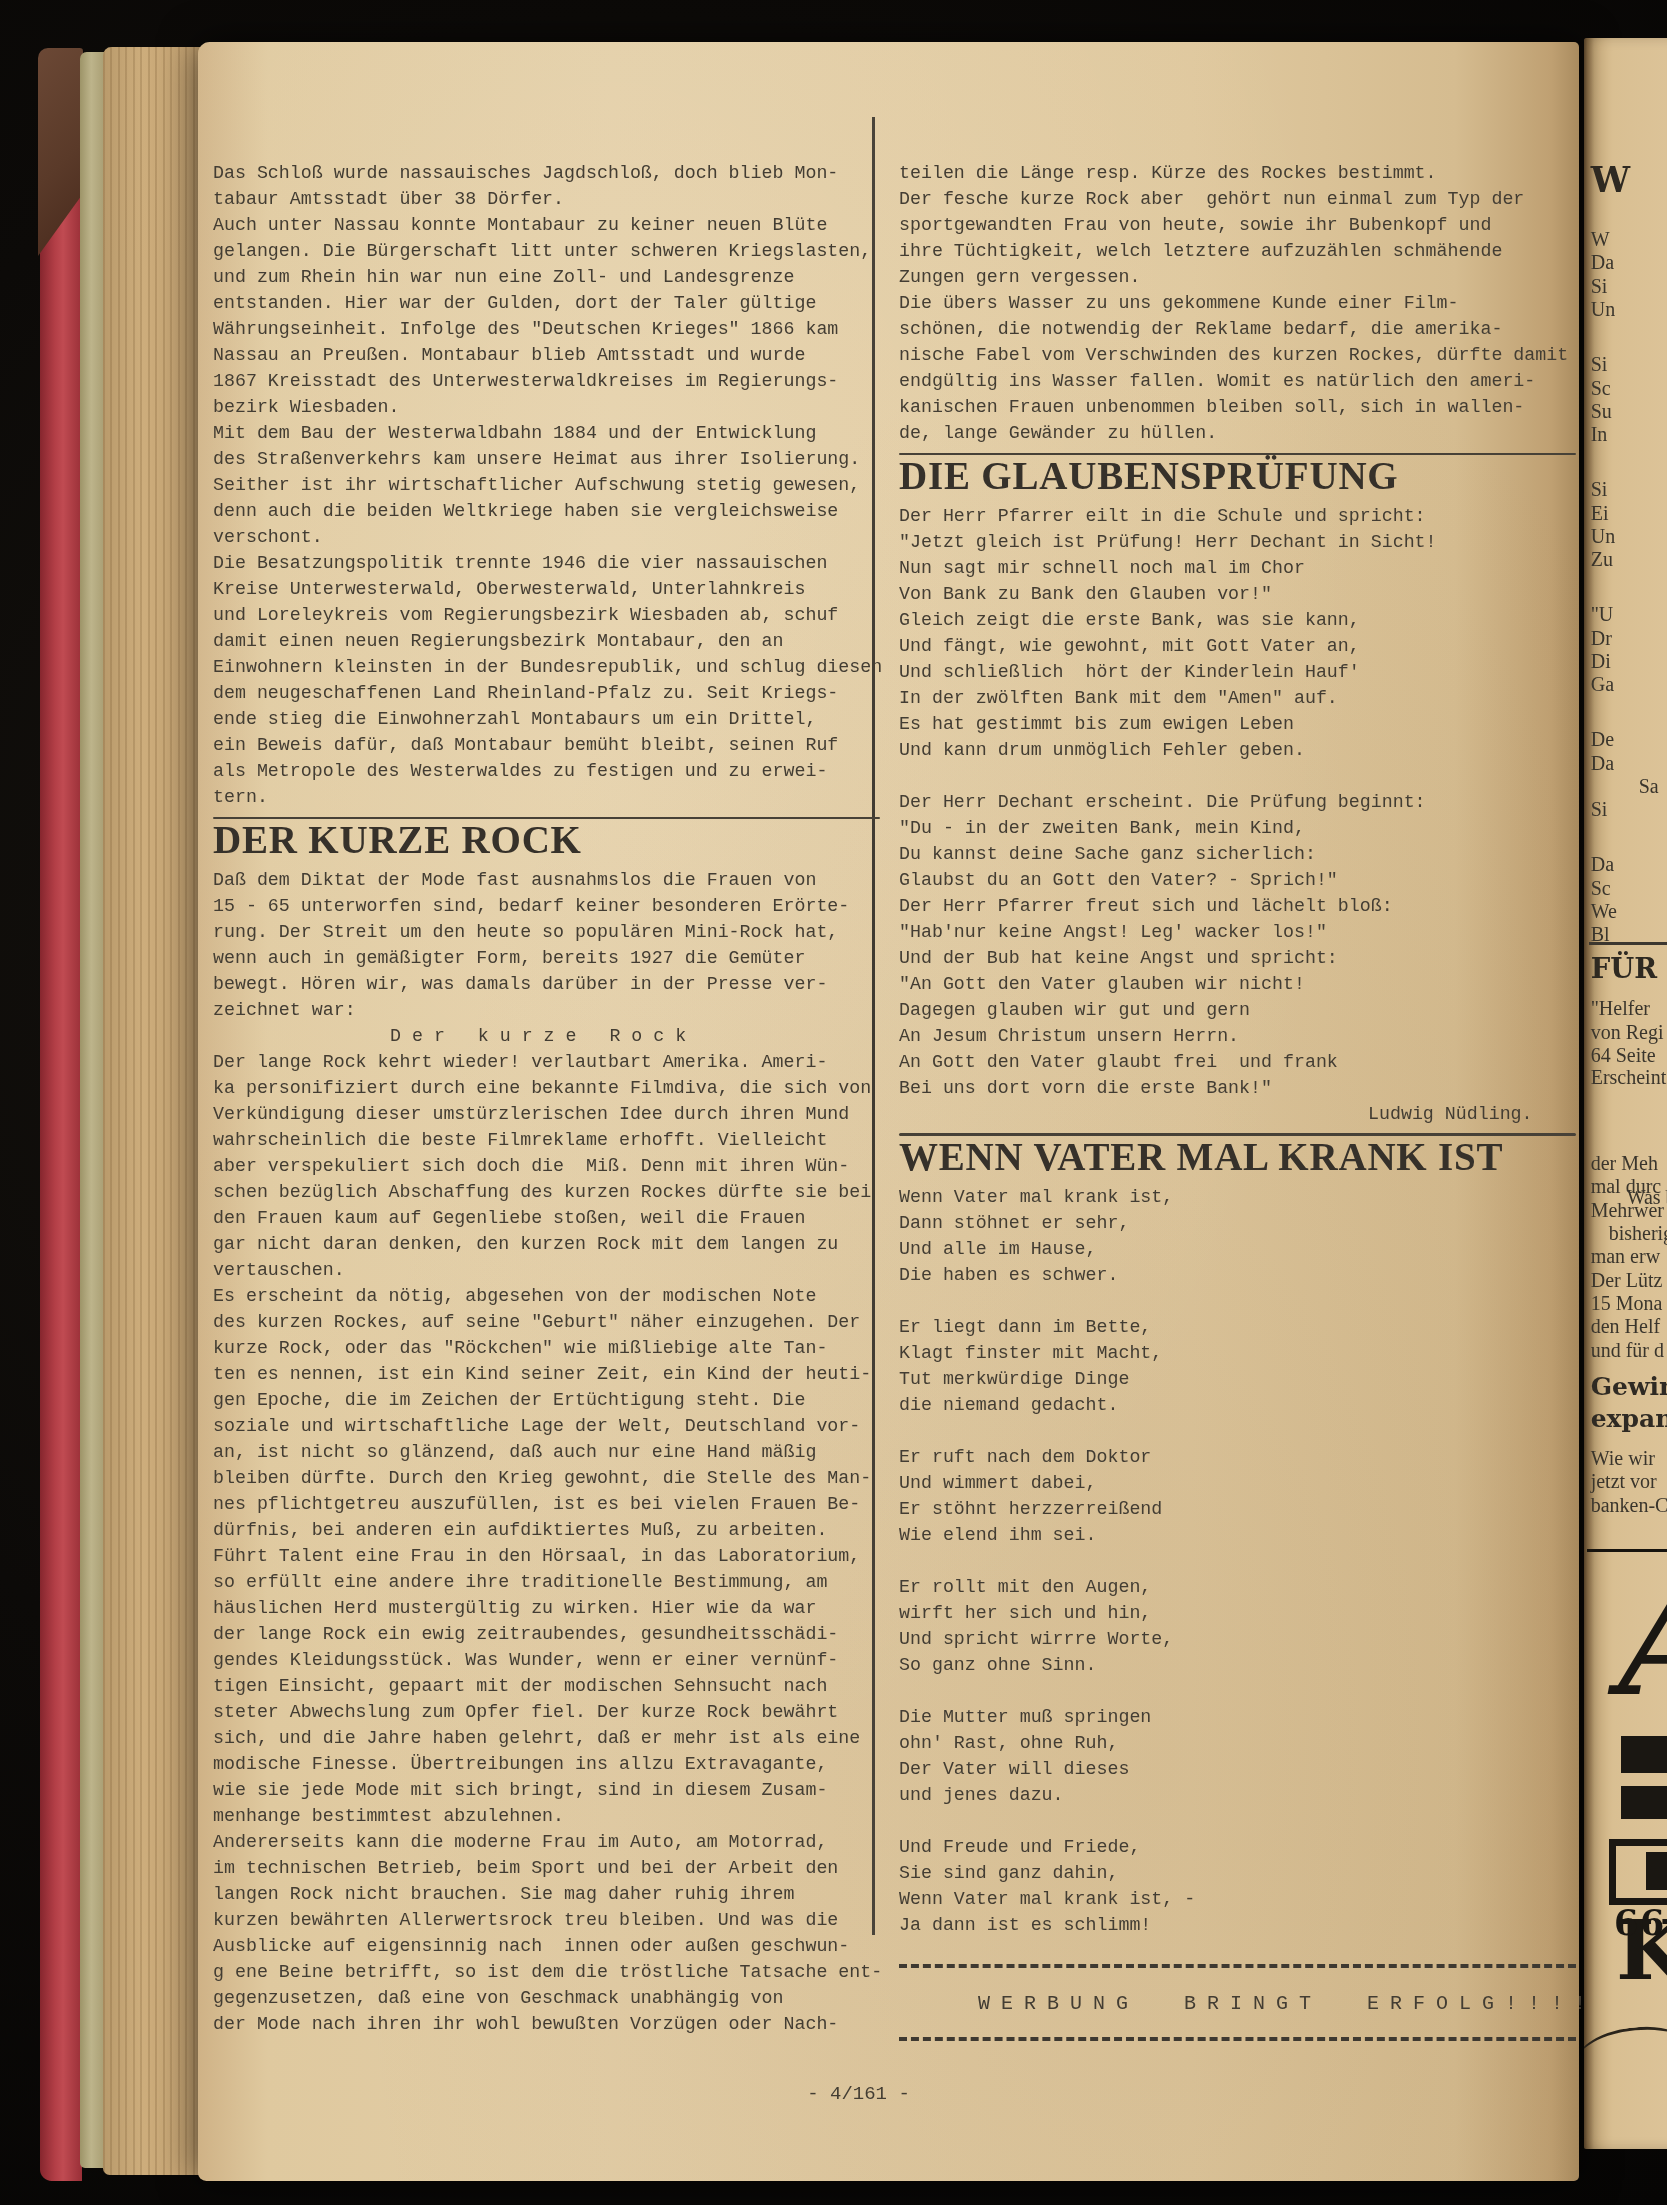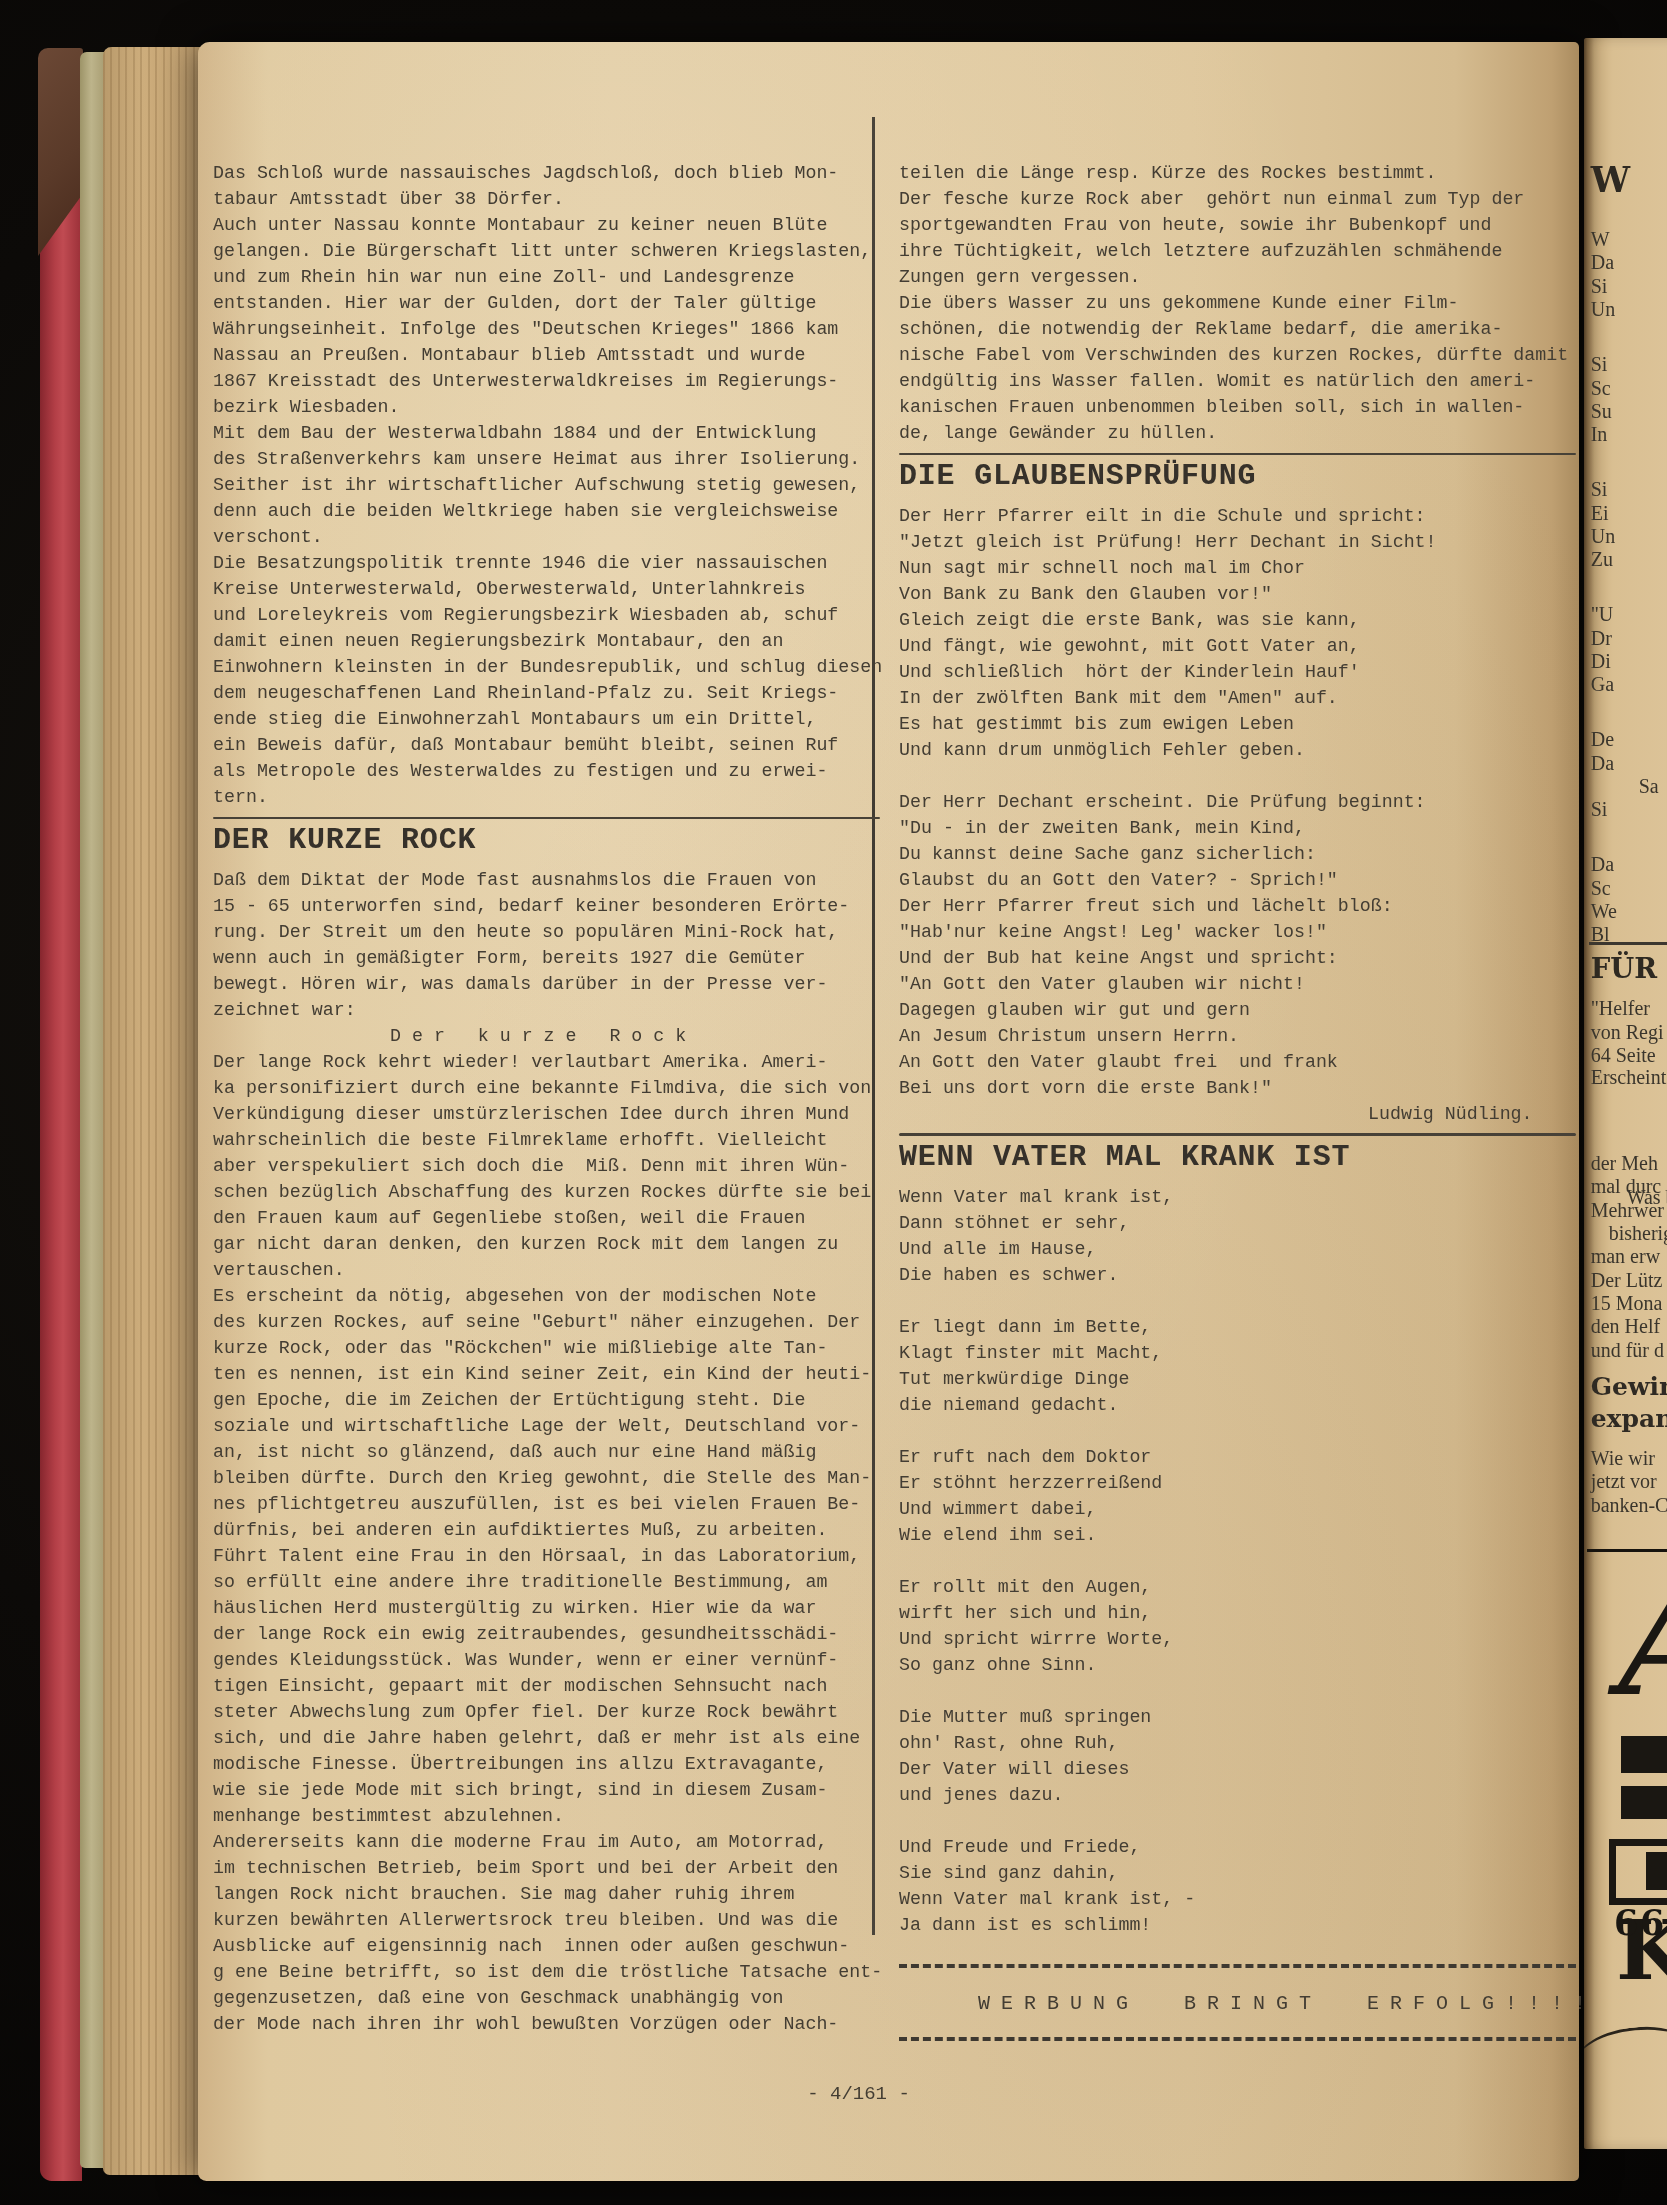--- a/index.html
+++ b/index.html
@@ -35,21 +35,21 @@
     background:linear-gradient(90deg,#7d6342 0%,#a9895c 4%,#cbae7e 12%,#d9bf92 35%,#dcc398 100%);
     border-radius:2.5px 0 0 2.5px;
     box-shadow:inset 11.7px 0 16.7px -8.3px rgba(30,18,6,0.65);}
   
   .col{position:absolute;color:#433d33;font-size:18.3px;line-height:26px;}
   .col-left{left:213px;top:160px;width:667px;}
   .col-mid{left:899px;top:160px;width:677px;}
   .para{margin:0;}
   .para.mb{margin-bottom:26px;}
   .tline{white-space:pre;height:26px;}
-  .heading{font-family:Liberation Mono, monospace;font-size:30px;font-weight:700;
+  .heading{font-family:Liberation Serif, serif;font-size:39px;font-weight:700;
     color:#36312a;letter-spacing:0.8px;margin:8.3px 0 13.3px 0;white-space:pre;}
   .hrule{height:2.5px;background:#474137;margin:6.7px 0 0 0;border-radius:1.7px;}
   .subline{white-space:pre;margin-left:177px;}
   .byline{white-space:pre;margin-left:469px;}
   .dashrow{border-top:4.2px dashed #3e3931;margin-top:25px;}
   .dashrow.second{margin-top:20px;}
   .spaced{letter-spacing:11px;word-spacing:22px;margin:23px 0 0 79px;font-size:20px;white-space:pre;}
   .vgap{width:100%;}
   .v-rule{position:absolute;left:872px;top:117px;width:2.5px;height:1818px;
     background:linear-gradient(180deg,#4a443a 0%,#3e3930 50%,#4a443a 100%);}
@@ -232,22 +232,22 @@
         <div class="tline">Die haben es schwer.</div>
       </div>
       <div class="para mb">
         <div class="tline">Er liegt dann im Bette,</div>
         <div class="tline">Klagt finster mit Macht,</div>
         <div class="tline">Tut merkwürdige Dinge</div>
         <div class="tline">die niemand gedacht.</div>
       </div>
       <div class="para mb">
         <div class="tline">Er ruft nach dem Doktor</div>
+        <div class="tline">Und wimmert dabei,</div>
         <div class="tline">Er stöhnt herzzerreißend</div>
-        <div class="tline">Und wimmert dabei,</div>
         <div class="tline">Wie elend ihm sei.</div>
       </div>
       <div class="para mb">
         <div class="tline">Er rollt mit den Augen,</div>
         <div class="tline">wirft her sich und hin,</div>
         <div class="tline">Und spricht wirrre Worte,</div>
         <div class="tline">So ganz ohne Sinn.</div>
       </div>
       <div class="para mb">
         <div class="tline">Die Mutter muß springen</div>

